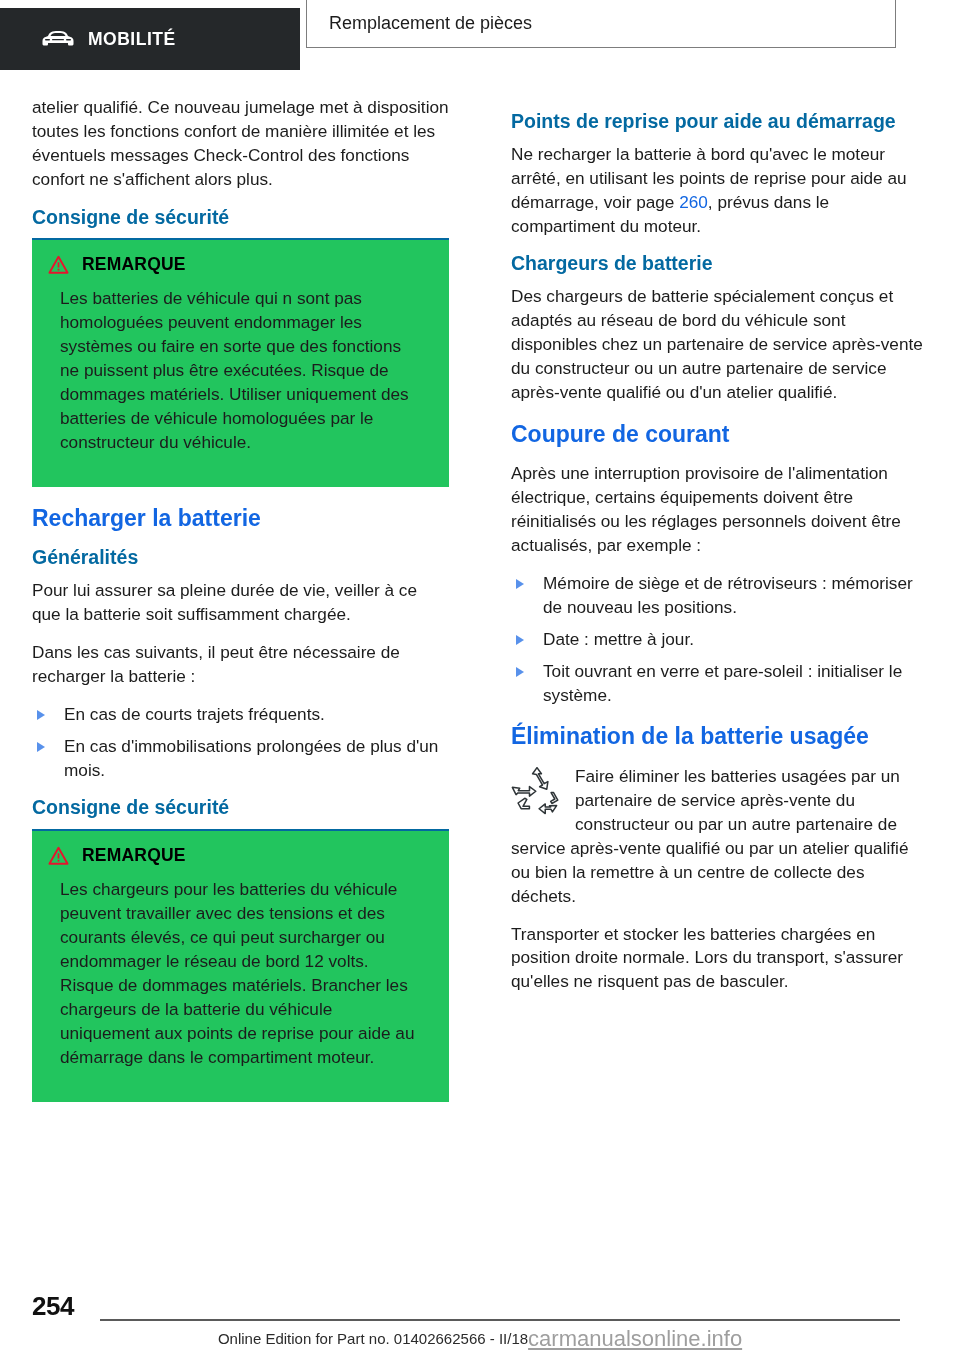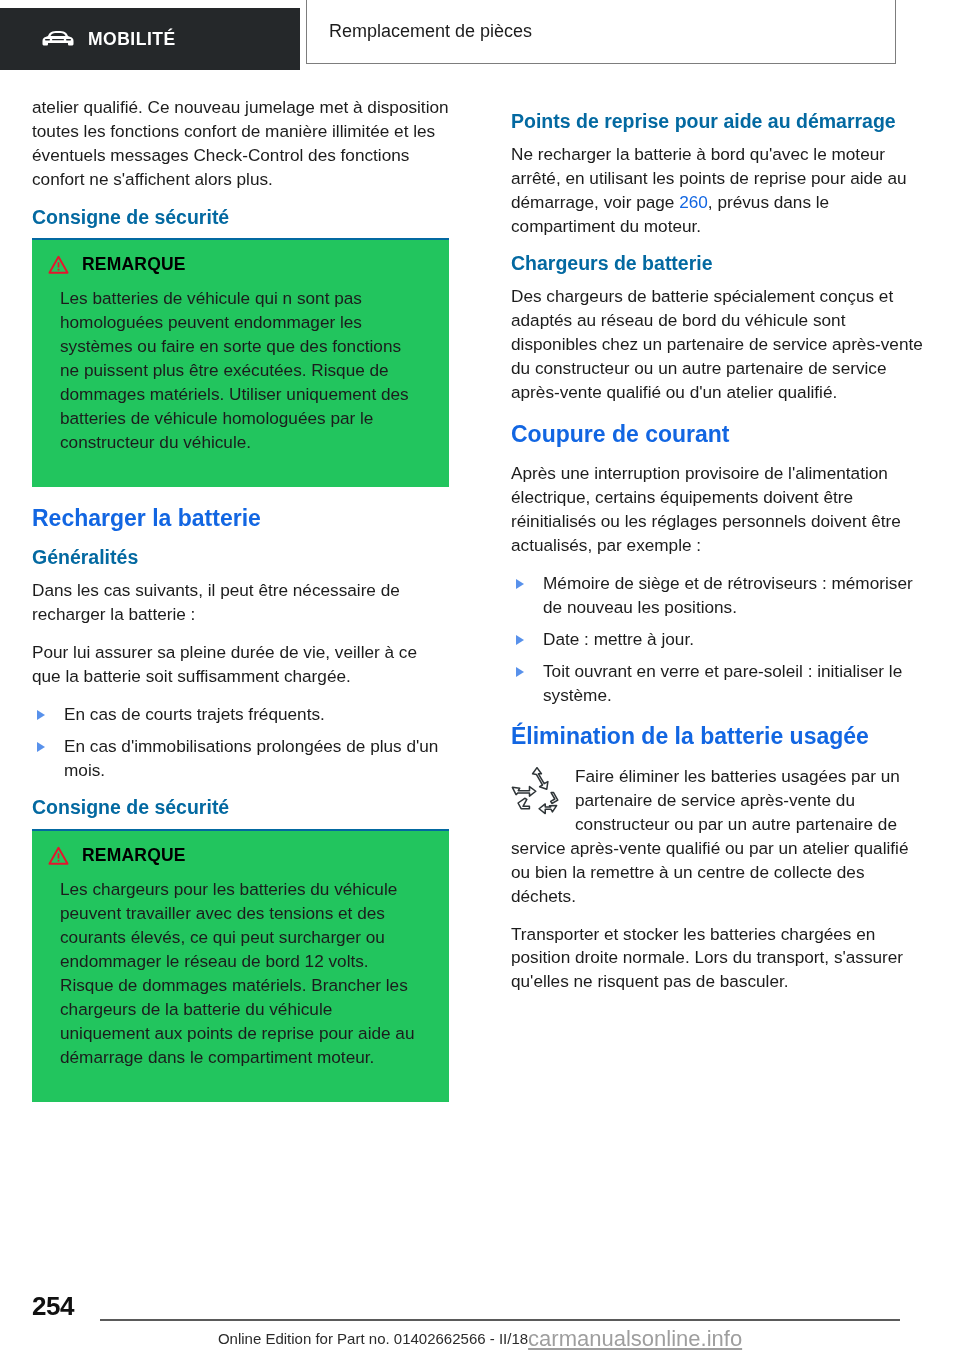--- a/index.html
+++ b/index.html
@@ -39,21 +39,21 @@
     font-size: 17.5px;
     font-weight: bold;
     letter-spacing: 0.5px;
     margin-left: 14px;
   }
   .car-icon { width: 32px; height: 20px; display: block; }
   .header-title-box {
     position: absolute;
     top: 0; left: 306px;
     width: 590px;
-    height: 64px;
+    height: 48px;
     border: 1px solid #7d7d7d;
     border-top: none;
     box-sizing: border-box;
     background: #ffffff;
     display: flex;
     align-items: center;
     padding-left: 22px;
   }
   .header-title-text {
     font-size: 18px;
@@ -242,22 +242,22 @@
         </span>
         <span class="note-head-label">REMARQUE</span>
       </div>
       <p class="note-body">Les batteries de véhicule qui n sont pas homologuées peuvent endommager les systèmes ou faire en sorte que des fonctions ne puissent plus être exécutées. Risque de dommages matériels. Utiliser uniquement des batteries de véhicule homologuées par le constructeur du véhicule.</p>
     </div>
 
     <h1 class="h-main">Recharger la batterie</h1>
 
     <h2 class="h-sub">Généralités</h2>
 
+    <p class="body">Pour lui assurer sa pleine durée de vie, veiller à ce que la batterie soit suffisamment chargée.</p>
     <p class="body">Dans les cas suivants, il peut être nécessaire de recharger la batterie :</p>
-    <p class="body">Pour lui assurer sa pleine durée de vie, veiller à ce que la batterie soit suffisamment chargée.</p>
 
     <ul class="tri-list">
       <li>
         <span class="tri-bullet"></span>
         <span>En cas de courts trajets fréquents.</span>
       </li>
       <li>
         <span class="tri-bullet"></span>
         <span>En cas d'immobilisations prolongées de plus d'un mois.</span>
       </li>

